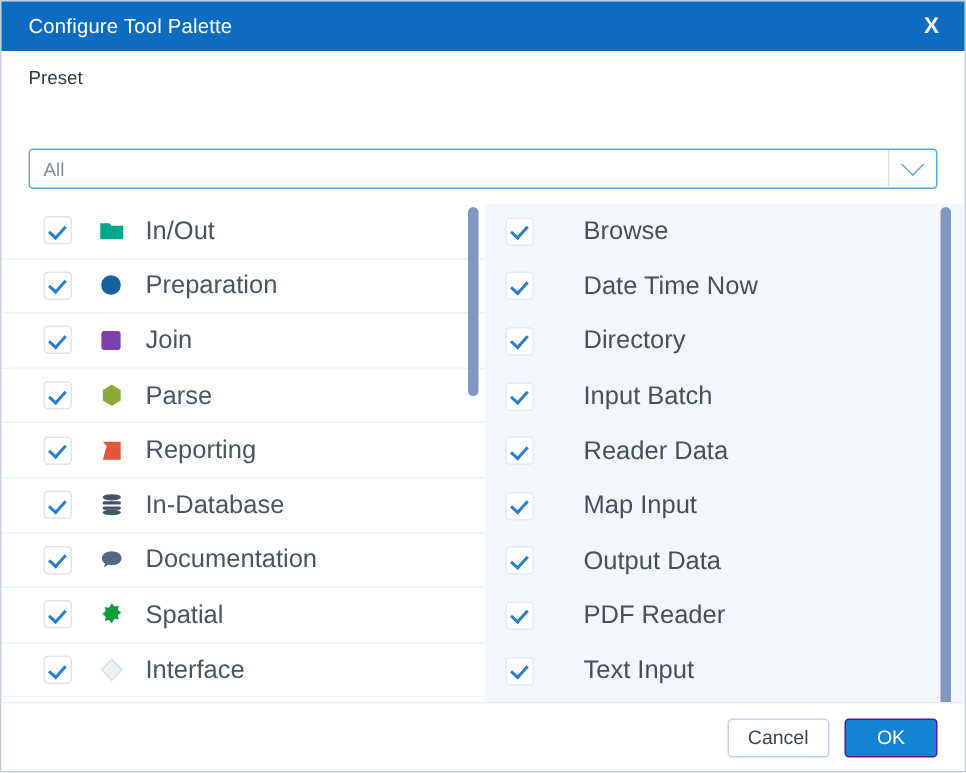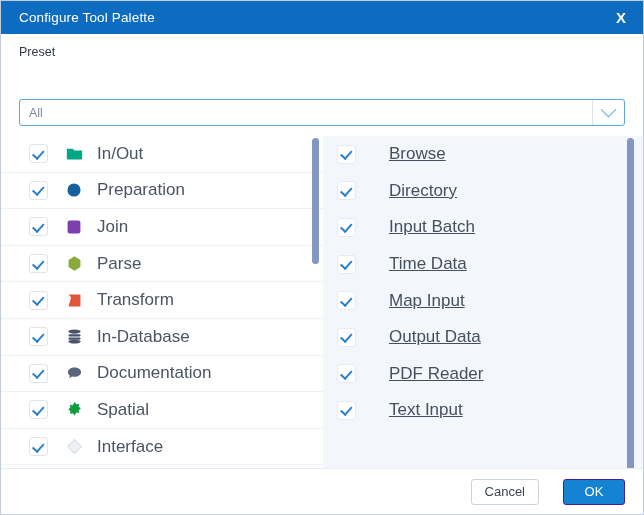--- a/index.html
+++ b/index.html
@@ -96,31 +96,31 @@
   }
   .panel-right .cb{border-color:#e6ebf3;}
 
   .cat-icon{
     width:18px;height:18px;min-width:18px;margin-left:17px;
     display:flex;align-items:center;justify-content:center;
   }
   .row-label{
     margin-left:14px;font-size:17px;color:#4a5563;white-space:nowrap;
   }
-  .panel-right .row-label{margin-left:33px;color:#44505e;text-decoration:underline;}
+  .panel-right .row-label{margin-left:33px;color:#44505e;}
 
   
   .sb-track{position:absolute;top:0;bottom:0;width:10px;}
   .sb-thumb{position:absolute;width:7px;left:1px;border-radius:4px;background:#8296c2;}
 
   
   .footer{
     height:45px;min-height:45px;background:#ffffff;
     display:flex;align-items:center;justify-content:flex-end;
-    padding-right:18px;gap:24px;
+    padding-right:18px;gap:10px;
     border-top:1px solid #e8edf4;
   }
   .btn{
     height:26px;min-width:62px;box-sizing:border-box;
     border-radius:3px;font-size:13px;cursor:pointer;
     display:flex;align-items:center;justify-content:center;
     padding:0 13px;
   }
   .btn-cancel{background:#fff;border:1px solid #c9d3e0;color:#3b4654;}
   .btn-ok{background:#1583d4;border:1px solid #4c1d95;color:#fff;}
@@ -186,21 +186,21 @@
             </span>
             <span class="row-label">Parse</span>
           </div>
           <div class="row">
             <div class="cb"></div>
             <span class="cat-icon">
               <svg width="17" height="17" viewBox="0 0 20 20">
                 <path d="M3 3l3 3.2L3 17h14V3z" fill="#e2563c"></path>
               </svg>
             </span>
-            <span class="row-label">Transform</span>
+            <span class="row-label">Reporting</span>
           </div>
           <div class="row">
             <div class="cb"></div>
             <span class="cat-icon">
               <svg width="17" height="17" viewBox="0 0 20 20">
                 <ellipse cx="10" cy="4.2" rx="7.2" ry="2.5" fill="#47536b"></ellipse>
                 <rect x="2.8" y="7.3" width="14.4" height="2.6" rx="1.3" fill="#47536b"></rect>
                 <rect x="2.8" y="11.3" width="14.4" height="2.6" rx="1.3" fill="#47536b"></rect>
                 <ellipse cx="10" cy="16" rx="7.2" ry="2.2" fill="#47536b"></ellipse>
               </svg>
@@ -244,29 +244,33 @@
     </div>
 
     <div class="panel panel-right">
       <div class="rows" id="tool-rows">
           <div class="row">
             <div class="cb"></div>
             <span class="row-label">Browse</span>
           </div>
           <div class="row">
             <div class="cb"></div>
+            <span class="row-label">Date Time Now</span>
+          </div>
+          <div class="row">
+            <div class="cb"></div>
             <span class="row-label">Directory</span>
           </div>
           <div class="row">
             <div class="cb"></div>
             <span class="row-label">Input Batch</span>
           </div>
           <div class="row">
             <div class="cb"></div>
-            <span class="row-label">Time Data</span>
+            <span class="row-label">Reader Data</span>
           </div>
           <div class="row">
             <div class="cb"></div>
             <span class="row-label">Map Input</span>
           </div>
           <div class="row">
             <div class="cb"></div>
             <span class="row-label">Output Data</span>
           </div>
           <div class="row">

